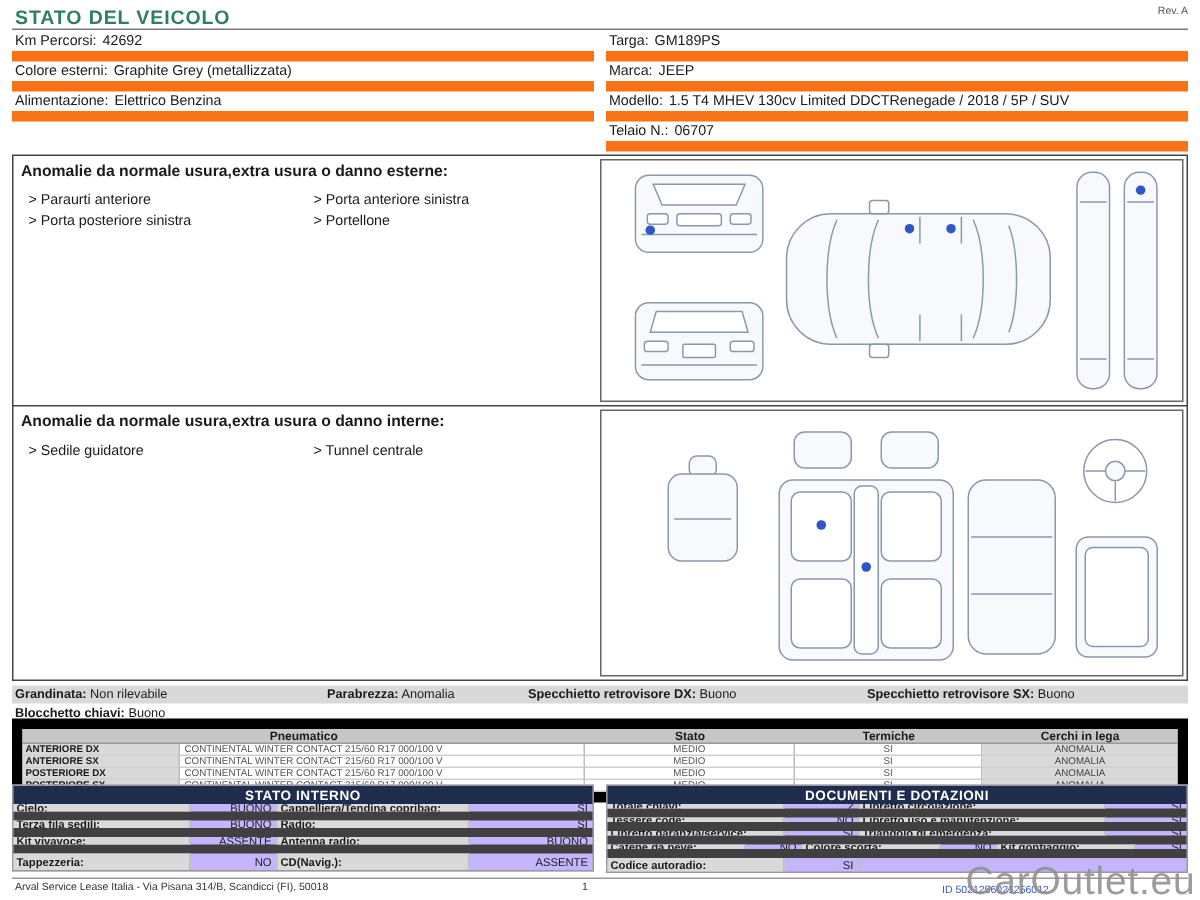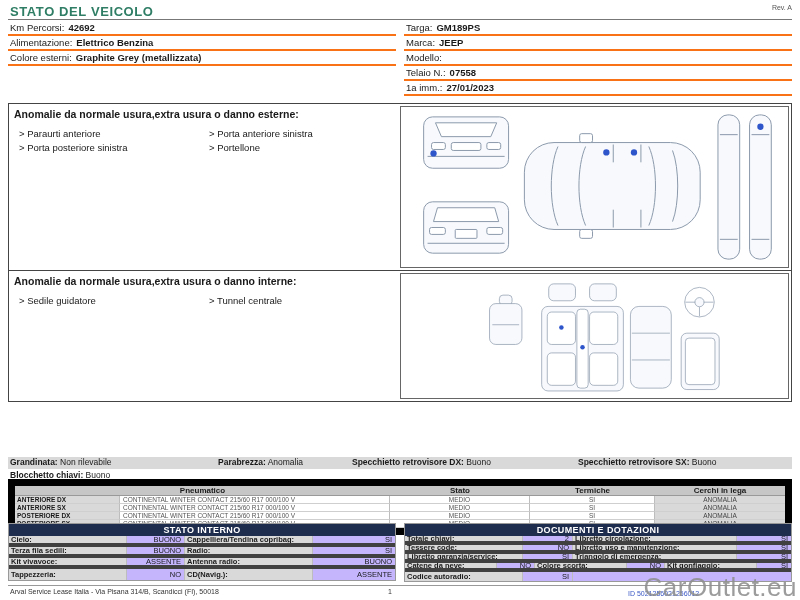--- a/index.html
+++ b/index.html
@@ -8,28 +8,28 @@
   .page{position:relative;width:800px;height:600px;background:#fff;overflow:hidden}
 
   
   .title{position:absolute;top:4px;left:10px;font-size:13px;font-weight:bold;color:#2e7d64;letter-spacing:.6px}
   .rev{position:absolute;top:4px;right:8px;font-size:7px;color:#555}
   .top-rule{position:absolute;top:19px;left:8px;width:784px;border-top:1px solid #777}
 
   
   .info-left{position:absolute;top:21px;left:8px;width:388px}
   .info-right{position:absolute;top:21px;left:404px;width:388px}
-  .info-row{display:flex;gap:4px;border-bottom:2px solid #f97316;padding:1px 2px;font-size:9.5px;min-height:13px;align-items:center;flex-wrap:wrap}
+  .info-row{display:flex;gap:4px;border-bottom:7px solid #f97316;padding:1px 2px;font-size:9.5px;min-height:13px;align-items:center;flex-wrap:wrap}
   .info-row .lbl{white-space:nowrap}
-  .info-row .val{font-weight:bold}
+  .info-row .val{font-weight:normal}
 
   
   .box{position:absolute;left:8px;width:784px;border:1px solid #444;background:#fff}
   .box-ext{top:103px;height:168px}
-  .box-int{top:270px;height:132px}
+  .box-int{top:270px;height:184px}
   .box-title{position:absolute;top:4px;left:5px;font-size:10.5px;font-weight:bold}
   .items{position:absolute;top:23px;font-size:9.5px;line-height:14px}
   .items.c1{left:10px}.items.c2{left:200px}
   .item::before{content:"> "}
   .diagram{position:absolute;top:2px;bottom:2px;left:50%;right:2px;border:1px solid #666;background:#fff}
   .diagram svg{width:100%;height:100%}
 
   
   .grand{position:absolute;top:457px;left:8px;width:784px;height:12px;background:#d9d9d9;display:flex;align-items:flex-start;font-size:8.5px;padding-left:2px}
   .grand .pair .lbl,.bloc .lbl{font-weight:bold}
@@ -47,21 +47,21 @@
   .t-pos{width:105px;background:#d9d9d9;font-weight:bold;padding-left:2px}
   .t-desc{width:270px;color:#555;padding-left:3px}
   .t-stato{width:140px;justify-content:center;color:#555}
   .t-term{width:125px;justify-content:center;color:#555}
   .t-cerchi{flex:1;justify-content:center;background:#d9d9d9;color:#444}
 
   
   .sub{position:absolute;top:523px;width:388px;border:1px solid #999;background:#c4b5fd}
   .sub-left{left:8px}.sub-right{left:404px}
   .sub-head{background:#1e2c4e;color:#fff;font-weight:bold;text-align:center;font-size:9px;height:12px;line-height:12px;letter-spacing:.4px}
-  .sub .r{display:flex;font-size:7.5px;align-items:stretch;border-bottom:4px solid #404040}
+  .sub .r{display:flex;font-size:7.5px;align-items:stretch;border-bottom:6px solid #404040}
   .sub-left .r{height:11px}.sub-right .r{height:9px}
   .sub .r:last-child{border-bottom:none}
   .cl{background:#d9d9d9;font-weight:bold;padding-left:2px;display:flex;align-items:center;border-right:1px solid #bdbdbd;overflow:hidden;white-space:nowrap}
   .cv{display:flex;align-items:center;justify-content:flex-end;padding-right:3px;border-right:1px solid #bdbdbd;overflow:hidden}
   .fill{flex:1}
   .s-l1{width:118px}.s-v1{width:58px}.s-l2{width:128px}.s-v2{flex:1;border-right:none}
   .d-l1{width:118px}.d-v1{width:50px}.d-l2{width:164px}.d-v2{flex:1;border-right:none}
   .d3-l{width:92px}.d3-v{width:38px}.d3-last{flex:1;border-right:none}
 
   
@@ -79,44 +79,45 @@
   <div class="title">STATO DEL VEICOLO</div>
   <div class="rev">Rev. A</div>
   <div class="top-rule"></div>
 
   <div class="info-left">
     <div class="info-row">
       <span class="lbl">Km Percorsi:</span>
       <span class="val">42692</span>
     </div>
     <div class="info-row">
+      <span class="lbl">Colore esterni:</span>
+      <span class="val">Graphite Grey (metallizzata)</span>
+    </div>
+    <div class="info-row">
       <span class="lbl">Alimentazione:</span>
       <span class="val">Elettrico Benzina</span>
     </div>
-    <div class="info-row">
-      <span class="lbl">Colore esterni:</span>
-      <span class="val">Graphite Grey (metallizzata)</span>
-    </div>
   </div>
 
   <div class="info-right">
     <div class="info-row">
       <span class="lbl">Targa:</span>
       <span class="val">GM189PS</span>
     </div>
     <div class="info-row">
       <span class="lbl">Marca:</span>
       <span class="val">JEEP</span>
     </div>
     <div class="info-row">
       <span class="lbl">Modello:</span>
+      <span class="val">1.5 T4 MHEV 130cv Limited DDCTRenegade / 2018 / 5P / SUV</span>
     </div>
     <div class="info-row">
       <span class="lbl">Telaio N.:</span>
-      <span class="val">07558</span>
+      <span class="val">06707</span>
     </div>
     <div class="info-row">
       <span class="lbl">1a imm.:</span>
       <span class="val">27/01/2023</span>
     </div>
   </div>
 
   <div class="box box-ext">
     <div class="box-title">Anomalie da normale usura,extra usura o danno esterne:</div>
     <div class="items c1">

